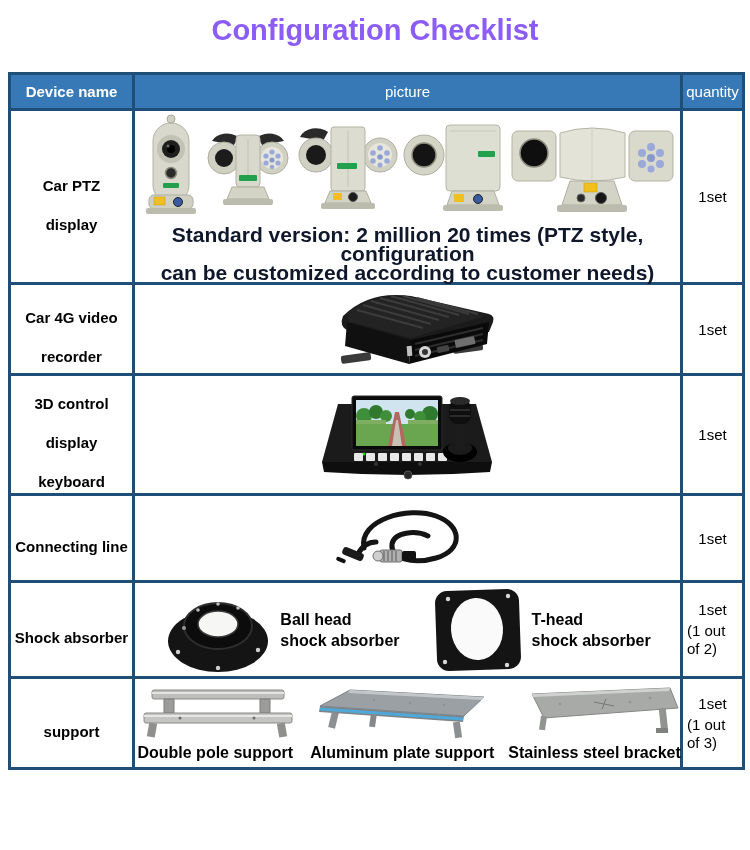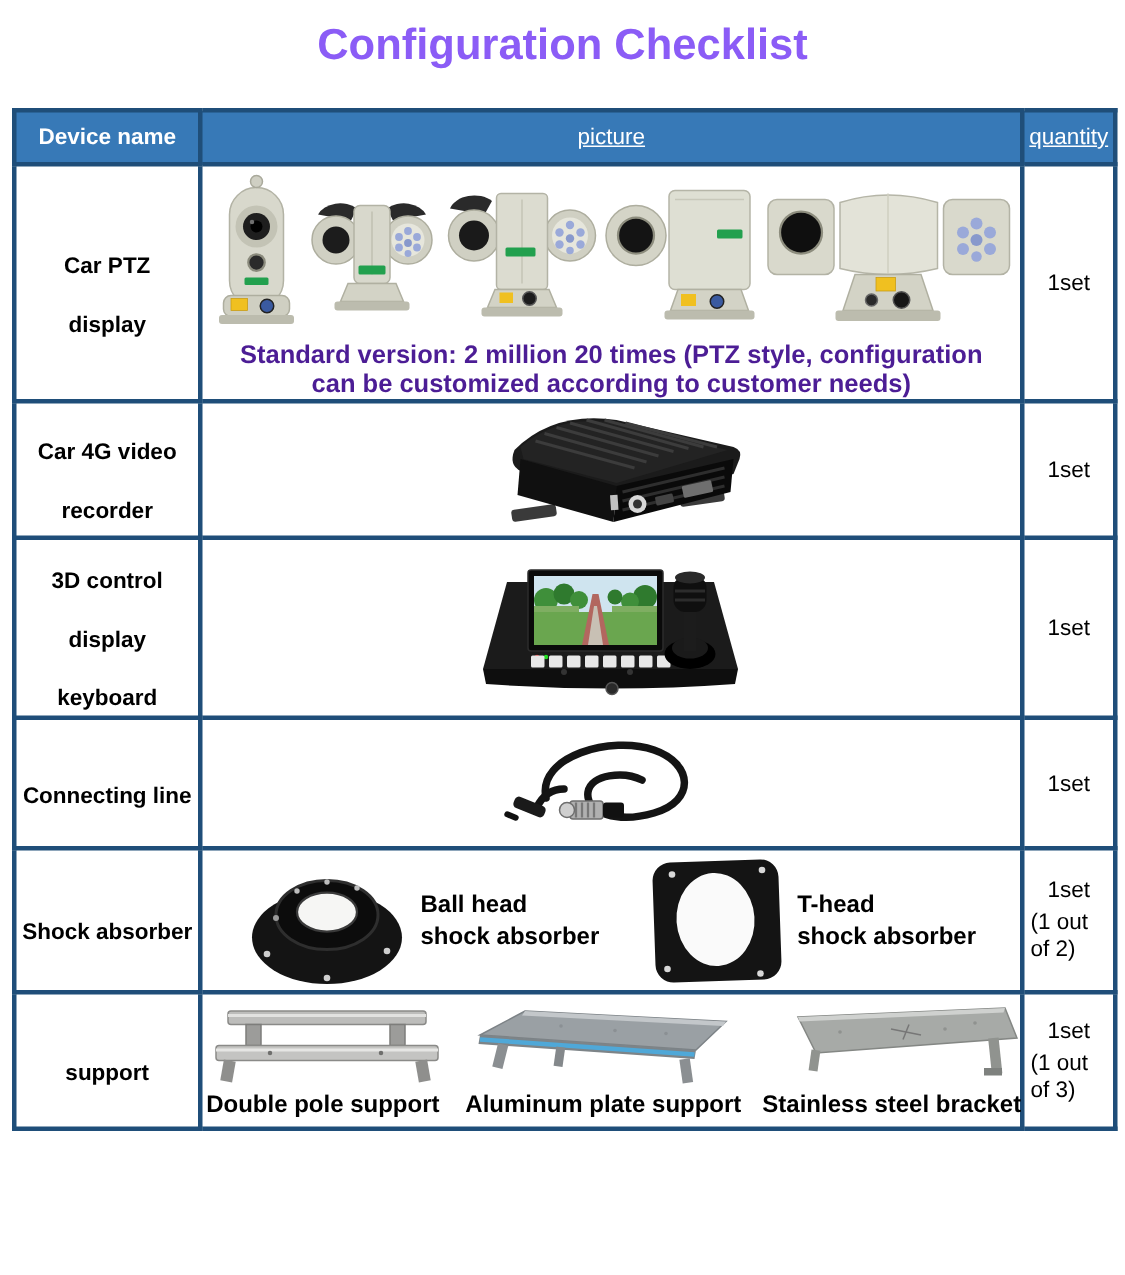--- a/index.html
+++ b/index.html
@@ -17,30 +17,30 @@
     margin:25px 8px 0 8px;width:734px;
   }
   table.checklist th,table.checklist td{
     border:3px solid #1f4e79;padding:0;vertical-align:middle;
   }
   .col-device{width:124px;}
   .col-picture{width:548px;}
   .col-quantity{width:62px;}
   th{background:#3779b7;color:#fff;font-size:15px;height:33px;text-align:center;}
   th.h-device{font-weight:bold;}
-  th.h-picture,th.h-quantity{font-weight:normal;text-decoration:underline;}
+  th.h-picture,th.h-quantity{font-weight:normal;}
   td.device{
     text-align:center;font-weight:bold;font-size:15px;line-height:23px;background:#fff;
   }
   td.device span{display:block;margin-top:16px;}
   td.qty{text-align:center;font-size:15px;background:#fff;}
   td.qty .qnote{margin-top:4px;text-align:left;padding:0 2px 0 4px;line-height:18px;}
   td.pic{background:#fff;text-align:center;}
   .pic-stack{display:flex;flex-direction:column;align-items:center;}
-  .note{color:#4c1d95;font-size:17px;font-weight:600;line-height:19px;text-align:center;margin-top:2px;}
+  .note{color:#0f172a;font-size:21px;font-weight:600;line-height:19px;text-align:center;margin-top:2px;}
   .pair-row{display:flex;align-items:flex-start;justify-content:center;gap:32px;}
   .pair{display:flex;align-items:center;gap:8px;}
   .pair-label{font-size:16px;font-weight:600;text-align:left;line-height:21px;}
   .trio-row{display:flex;align-items:flex-start;justify-content:center;gap:14px;}
   .trio{display:flex;flex-direction:column;align-items:center;}
   .trio-label{font-size:16px;font-weight:600;margin-top:2px;white-space:nowrap;}
   svg{display:block;}
 </style>
 </head>
 <body>

